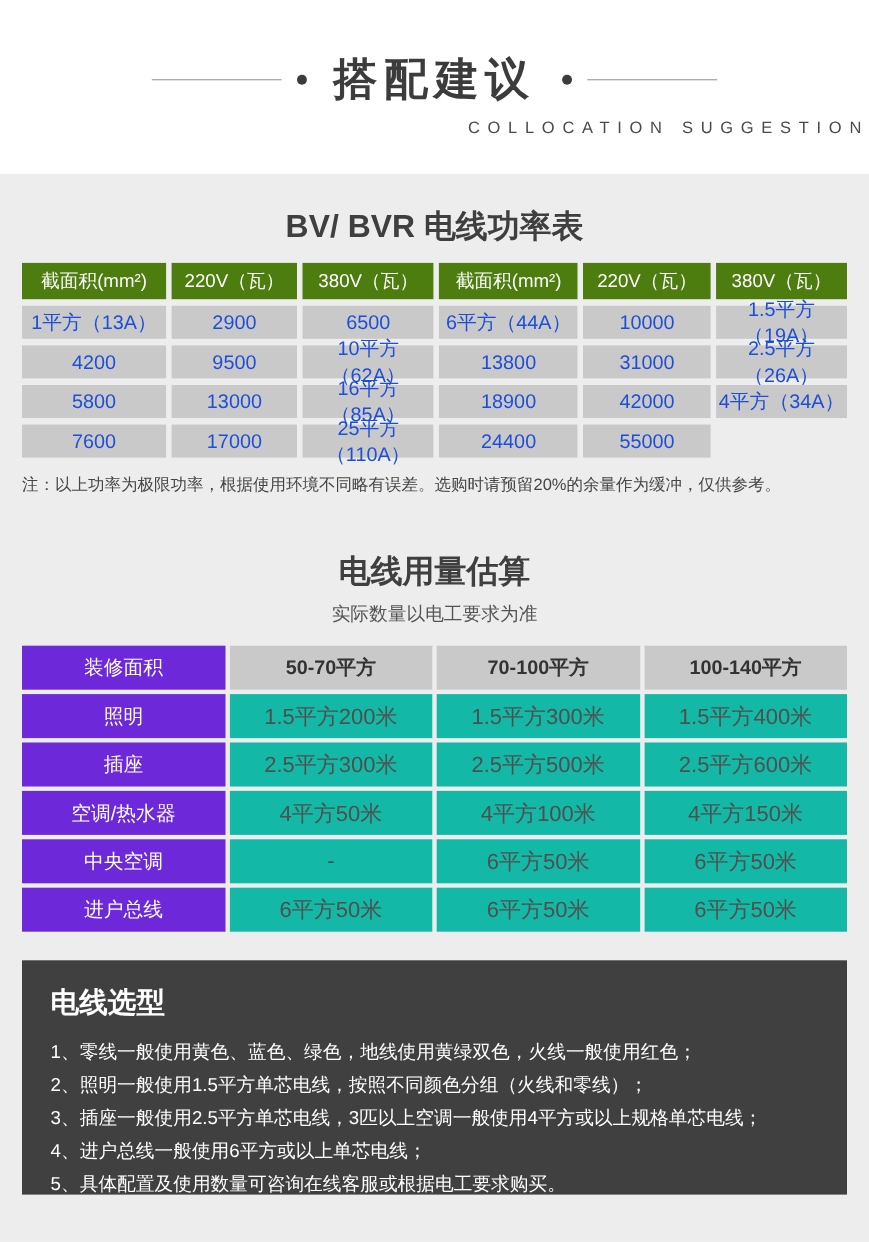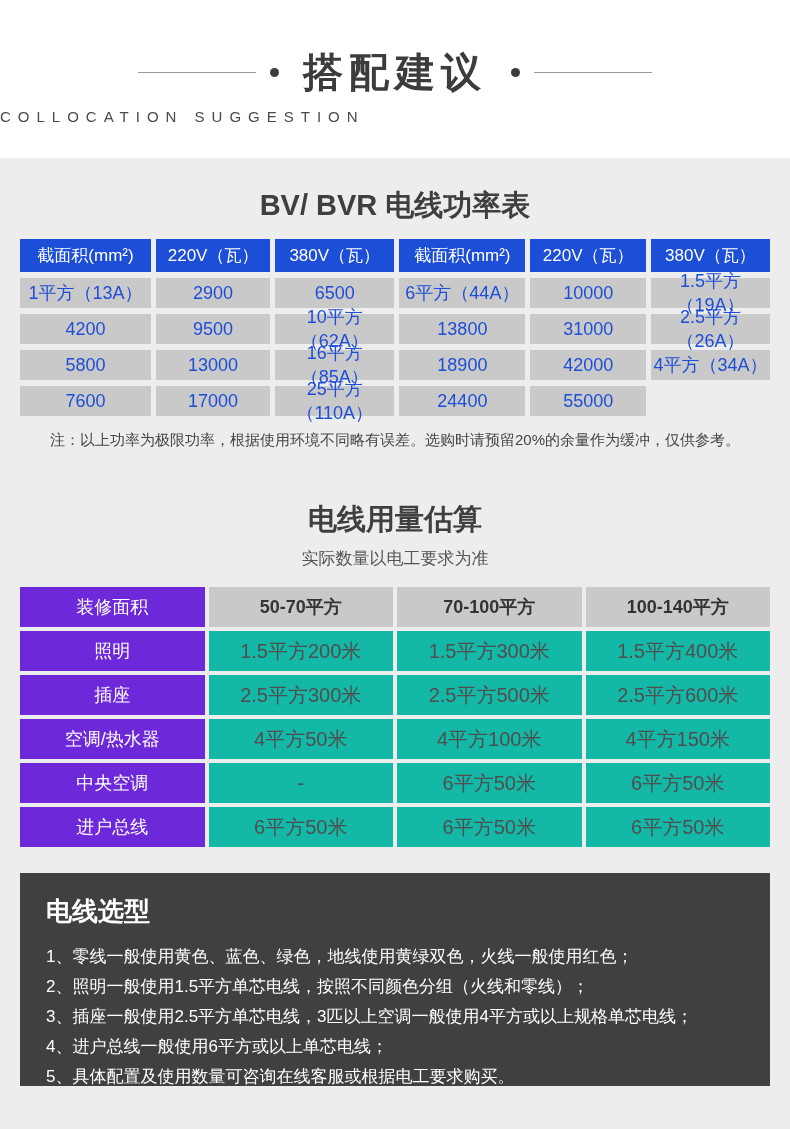--- a/index.html
+++ b/index.html
@@ -5,37 +5,37 @@
   * { margin:0; padding:0; box-sizing:border-box; }
   body { font-family: "Liberation Sans", "DejaVu Sans", sans-serif; background:#ffffff; }
   .page { width:790px; height:1129px; overflow:hidden; background:#ffffff; margin:0 auto; }
 
   
   .top-banner { height:158px; background:#ffffff; padding-top:50px; }
   .deco-row { display:flex; align-items:center; justify-content:center; }
   .deco-line { width:118px; height:1px; background:#9a9a9a; }
   .deco-dot { width:9px; height:9px; border-radius:50%; background:#3c3c3c; margin:0 14px; }
   .main-title { font-size:40px; font-weight:600; color:#3c3c3c; letter-spacing:6px; margin:0 10px; line-height:1.1; }
-  .main-subtitle { text-align:left; font-size:15px; color:#4a4a4a; letter-spacing:7px; margin-top:14px; }
+  .main-subtitle { text-align:right; font-size:15px; color:#4a4a4a; letter-spacing:7px; margin-top:14px; }
 
   
   .gray-section { background:#ededed; height:971px; padding-top:1px; }
 
   .section-title { text-align:center; font-size:29px; font-weight:600; color:#3f3f3f; }
   .t1-title { margin-top:27px; }
   .t2-title { margin-top:50px; }
   .t2-sub { text-align:center; font-size:17px; color:#555555; margin-top:7px; }
 
   
   .grid6 { display:grid; grid-template-columns:1.1fr 0.96fr 1fr 1.06fr 0.97fr 1fr;
            gap:6px 5px; margin:13px 20px 0; }
   .cell { display:flex; align-items:center; justify-content:center; text-align:center; }
-  .grid6 .h { background:#1d4ed8; color:#ffffff; height:33px; font-size:17px; }
+  .grid6 .h { background:#4d7c0f; color:#ffffff; height:33px; font-size:17px; }
   .grid6 .c { background:#c9c9c9; color:#1d4ed8; height:30px; font-size:18px; }
-  .note { margin:15px 20px 0; text-align:center; font-size:15px; color:#454545; }
+  .note { margin:15px 20px 0; font-size:15px; color:#454545; }
 
   
   .grid4 { display:grid; grid-template-columns:1fr 1fr 1fr 1fr; gap:4px; margin:17px 20px 0; }
   .grid4 .cell { height:40px; }
   .grid4 .dark { background:#6d28d9; color:#ffffff; font-size:18px; }
   .grid4 .hl { background:#c9c9c9; color:#333333; font-weight:bold; font-size:18px; }
   .grid4 .c { background:#14b8a6; color:#4f4f4f; font-size:20px; }
 
   
   .blue-box { margin:26px 20px 0; background:#404040; color:#ffffff; padding:21px 26px 20px; height:213px; }

